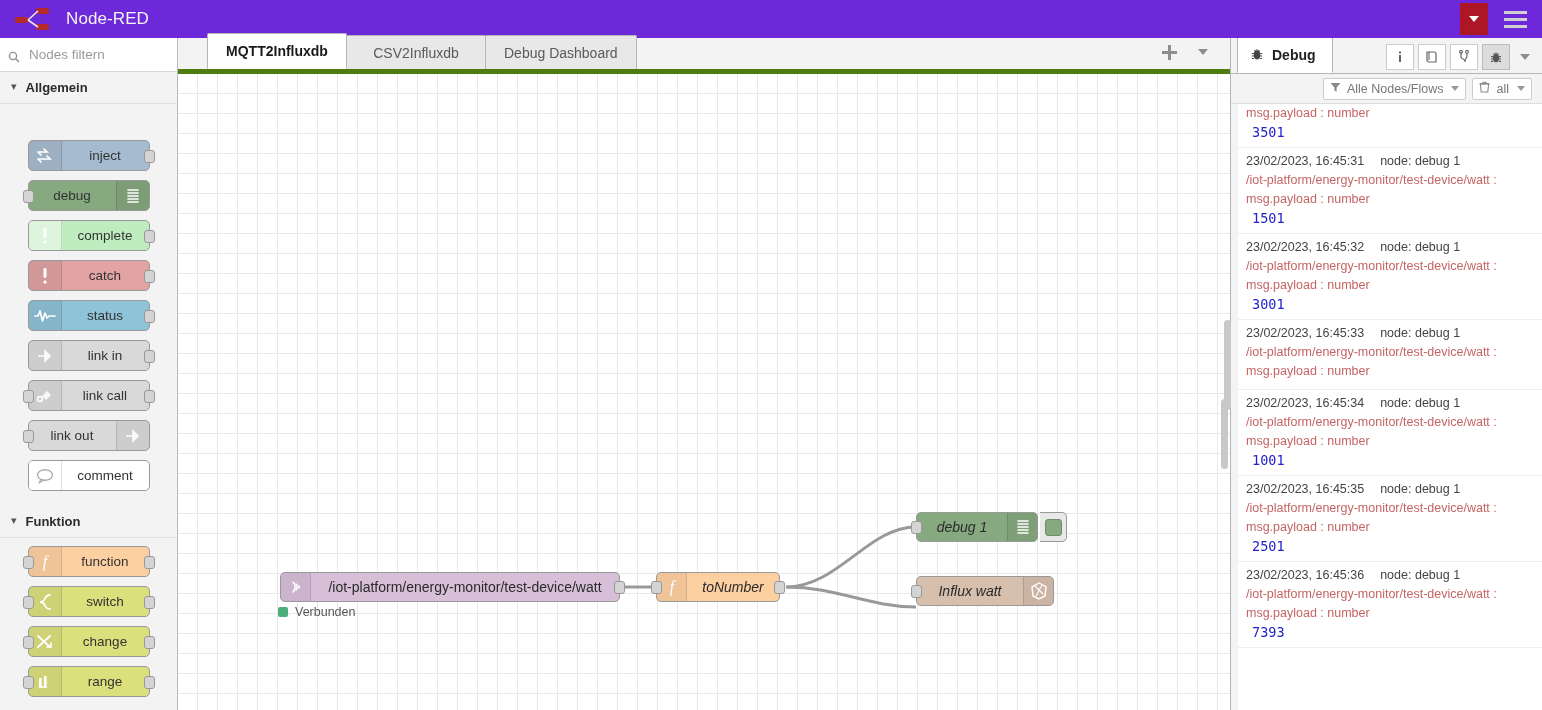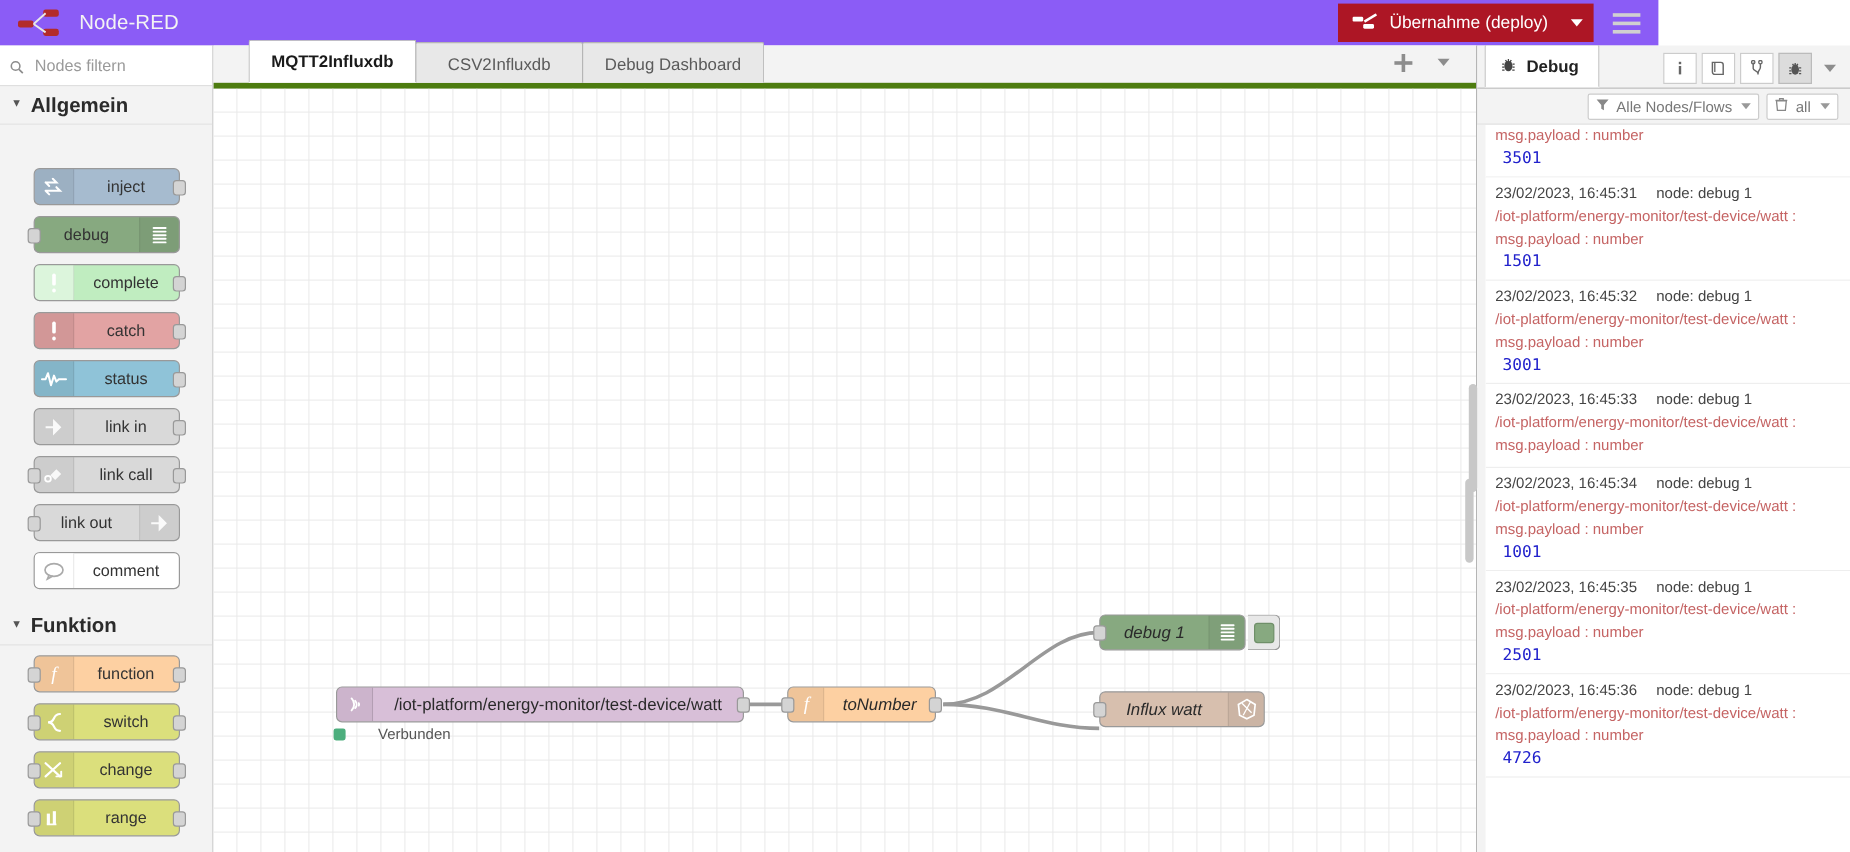--- a/index.html
+++ b/index.html
@@ -8,22 +8,22 @@
     width: 1542px; height: 710px;
     overflow: hidden;
     font-family: "Liberation Sans", sans-serif;
     background: #fff;
     -webkit-font-smoothing: antialiased;
   }
 
   
   #header {
     position: absolute; top: 0; left: 0;
-    width: 1382px; height: 38px;
-    background: #8b5cf6;
+    width: 1542px; height: 38px;
+    background: #6d28d9;
     display: flex; align-items: center;
   }
   #brand {
     display: flex; align-items: center;
     padding-left: 14px; gap: 10px;
   }
   #brand .logo { width: 42px; height: 26px; display: block; }
   #brand .title {
     color: #f3f3f3; font-size: 17px; letter-spacing: .1px;
   }
@@ -83,21 +83,21 @@
   .cat-header {
     height: 32px; background: #f3f3f3;
     border-bottom: 1px solid #e0e0e0;
     display: flex; align-items: center; gap: 9px;
     padding-left: 11px; cursor: pointer;
   }
   .cat-header .chev {
     font-size: 11px; color: #555; line-height: 1; transform: translateY(-1px);
   }
   .cat-header .cat-label {
-    font-size: 17px; font-weight: bold; color: #2b2b2b;
+    font-size: 13px; font-weight: bold; color: #2b2b2b;
   }
   .cat-body { padding: 8px 0 6px 0; background: #f3f3f3; }
 
   .pnode {
     position: relative;
     width: 122px; height: 31px;
     margin: 0 auto 9px auto;
     border: 1px solid #999;
     border-radius: 5px;
     display: flex; align-items: center;
@@ -258,21 +258,21 @@
     background: #d8bfd8;
   }
   #node-mqtt .flbl { font-style: normal; font-size: 14px; }
   #mqtt-status {
     position: absolute; left: 100px; top: 531px;
     display: flex; align-items: center; gap: 7px;
   }
   #mqtt-status .dot {
     width: 10px; height: 10px; border-radius: 2px; background: #4cae7d;
   }
-  #mqtt-status .stext { font-size: 12.5px; color: #555; margin-left: 20px; }
+  #mqtt-status .stext { font-size: 12.5px; color: #555; }
 
   #node-fn {
     left: 478px; top: 498px; width: 124px;
     background: #fdd0a2;
   }
   #node-debug {
     left: 738px; top: 438px; width: 122px;
     background: #87a980;
   }
   #node-influx {
@@ -392,30 +392,20 @@
       <svg class="logo" viewBox="0 0 42 26">
         <rect x="1" y="11" width="13" height="6" rx="2" fill="#b32b2b"></rect>
         <rect x="22" y="2" width="13" height="6" rx="2" fill="#b32b2b"></rect>
         <rect x="22" y="18" width="13" height="6" rx="2" fill="#b32b2b"></rect>
         <path d="M14 14 L24 5 M14 14 L24 21" stroke="#e8e8e8" stroke-width="1.6" fill="none"></path>
       </svg>
     </span>
     <span class="title">Node-RED</span>
   </div>
   <div id="header-right">
-    <div id="deploy-btn">
-      <span class="dep-ico">
-        <svg class="dep-ico" viewBox="0 0 22 16">
-          <rect x="0" y="3" width="9" height="4" rx="1.2" fill="#fff"></rect>
-          <rect x="9" y="9" width="9" height="4" rx="1.2" fill="#fff"></rect>
-          <path d="M20 1 L10 7" stroke="#fff" stroke-width="2" fill="none"></path>
-        </svg>
-      </span>
-      <span class="dep-label">Übernahme (deploy)</span>
-    </div>
     <div id="deploy-caret">
       <span class="tri"></span>
     </div>
     <div id="hamburger">
       <span></span>
         <span></span>
         <span></span>
     </div>
   </div>
 </div>
@@ -807,18 +797,18 @@
       <div class="dmsg-prop">msg.payload : number</div>
       <div class="dmsg-val">2501</div>
     </div>
     <div class="dmsg">
       <div class="dmsg-top">
         <span>23/02/2023, 16:45:36</span>
         <span>node: debug 1</span>
       </div>
       <div class="dmsg-topic">/iot-platform/energy-monitor/test-device/watt :</div>
       <div class="dmsg-prop">msg.payload : number</div>
-      <div class="dmsg-val">4726</div>
+      <div class="dmsg-val">7393</div>
     </div>
   </div>
 </div>
 
 <div id="sb-scrollbar"></div>
 
 </body></html>

